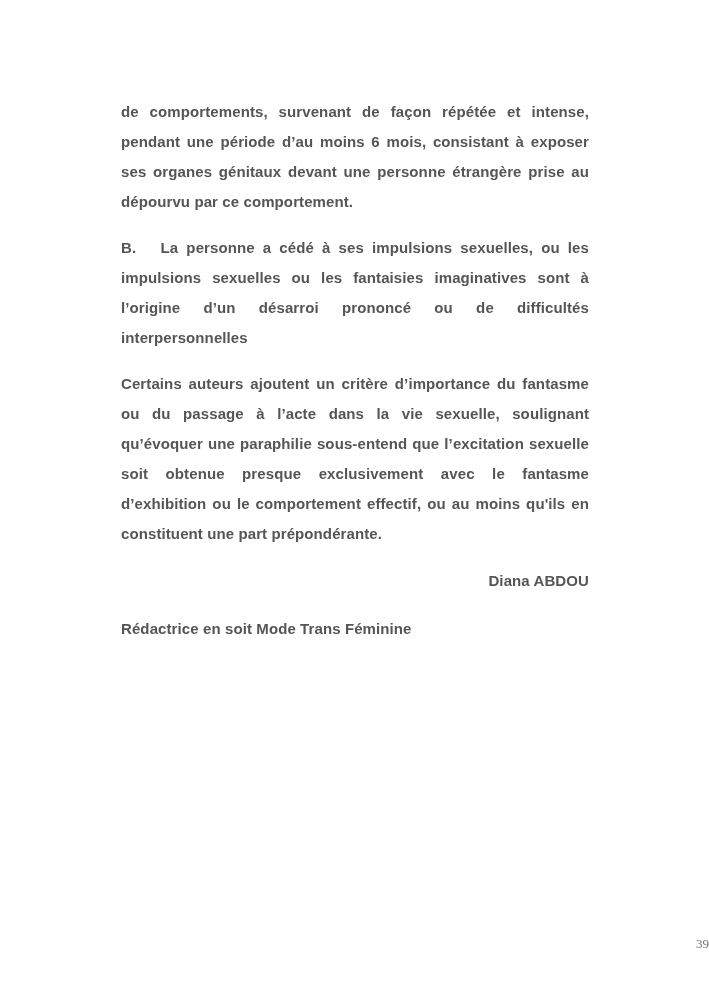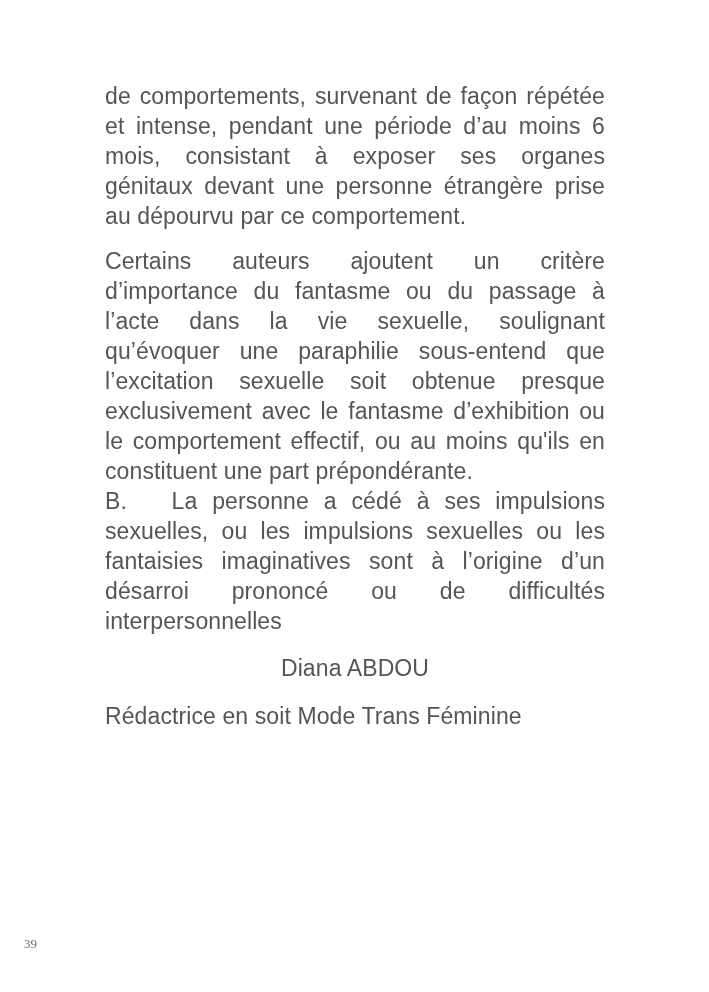--- a/index.html
+++ b/index.html
@@ -16,56 +16,57 @@
     color: #545557;
     overflow: hidden;
   }
   .content {
     position: absolute;
     left: 105px;
     top: 81px;
     width: 500px;
   }
   .para {
-    margin: 0;
-    font-size: 23px;
+    margin: 16px;
+    font-size: 15px;
     line-height: 30px;
     text-align: justify;
     text-justify: inter-word;
     letter-spacing: 0.1px;
+    font-weight: bold;
   }
   .p-certains {
     margin-top: 15px;
   }
   .p-author {
     margin-top: 17px;
-    text-align: center;
+    text-align: right;
   }
   .p-author-title {
     margin-top: 18px;
     text-align: left;
   }
   .page-number {
     position: absolute;
     left: 0;
     right: 0;
     top: 936px;
-    text-align: left;
+    text-align: right;
     font-family: "Liberation Serif", serif;
     font-size: 13px;
     line-height: 16px;
     color: #6e6e70;
     padding-left: 24px;
   }
 </style>
 </head>
 <body>
 
 <div class="page">
   <div class="content">
     <p class="para">de comportements, survenant de façon répétée et intense, pendant une période d’au moins 6 mois, consistant à exposer ses organes génitaux devant une personne étrangère prise au dépourvu par ce comportement.</p>
+    <p class="para">B.&nbsp;&nbsp;&nbsp;La personne a cédé à ses impulsions sexuelles, ou les impulsions sexuelles ou les fantaisies imaginatives sont à l’origine d’un désarroi prononcé ou de difficultés interpersonnelles</p>
     <p class="para p-certains">Certains auteurs ajoutent un critère d’importance du fantasme ou du passage à l’acte dans la vie sexuelle, soulignant qu’évoquer une paraphilie sous-entend que l’excitation sexuelle soit obtenue presque exclusivement avec le fantasme d’exhibition ou le comportement effectif, ou au moins qu'ils en constituent une part prépondérante.</p>
-    <p class="para">B.&nbsp;&nbsp;&nbsp;La personne a cédé à ses impulsions sexuelles, ou les impulsions sexuelles ou les fantaisies imaginatives sont à l’origine d’un désarroi prononcé ou de difficultés interpersonnelles</p>
     <p class="para p-author">Diana ABDOU</p>
     <p class="para p-author-title">Rédactrice en soit Mode Trans Féminine</p>
   </div>
   <div class="page-number">39</div>
 </div>
 
 </body></html>

